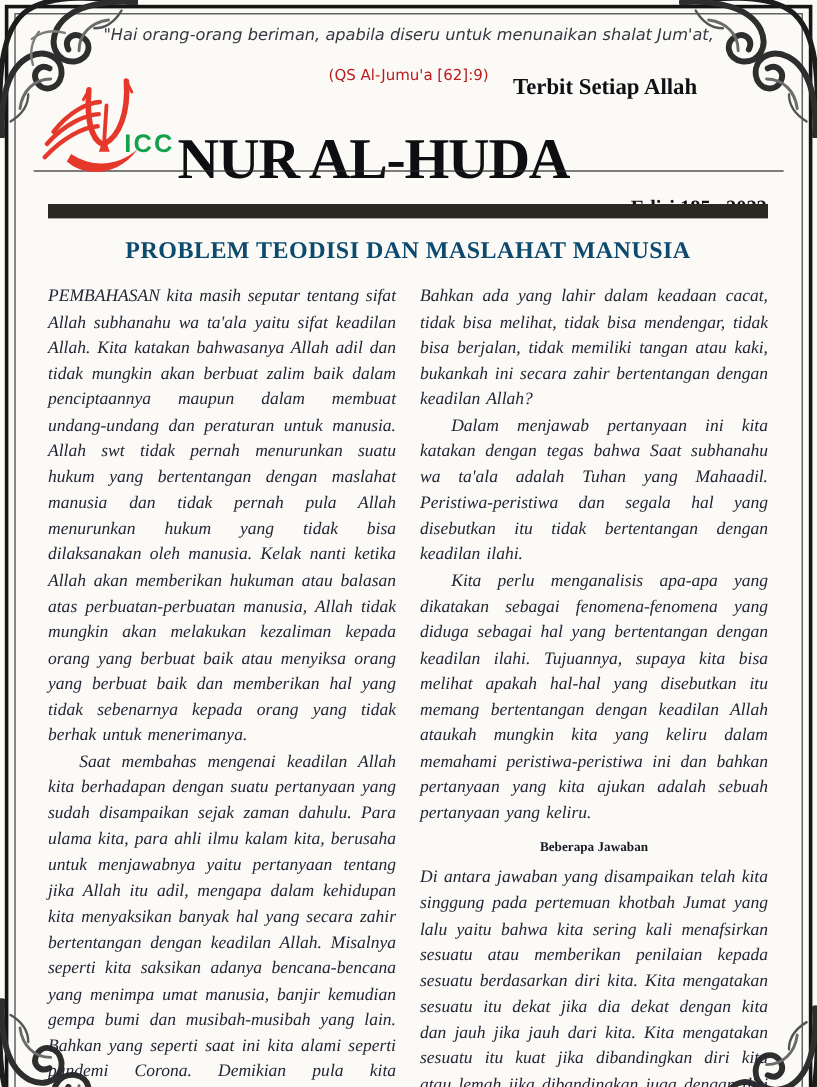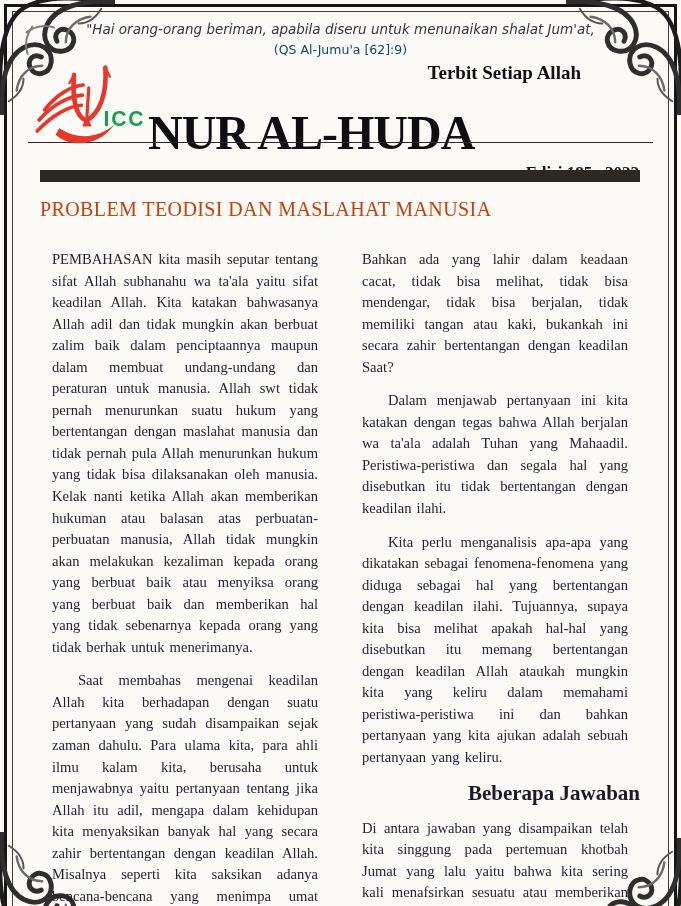--- a/index.html
+++ b/index.html
@@ -22,21 +22,21 @@
   .corner.tl{left:-3px;top:-3px;}
   .corner.tr{right:-3px;top:-3px;transform:scaleX(-1);}
   .corner.bl{left:-3px;bottom:-44px;transform:scaleY(-1);}
   .corner.br{right:-3px;bottom:-50px;transform:scale(-1,-1);}
   
   .quote{
     position:absolute;top:20px;left:60px;right:60px;text-align:center;z-index:2;
     font-family:"DejaVu Sans",sans-serif;font-style:italic;
     font-size:13.5px;line-height:19px;color:#333740;
   }
-  .quote .ref{font-style:normal;font-size:12.5px;margin-top:1px;color:#0c4a6e;}
+  .quote .ref{font-style:normal;font-size:12.5px;margin-top:14px;color:#b91c1c;}
   
   .kicker{
     position:absolute;left:178px;top:52px;z-index:2;
     font-size:28px;font-weight:700;color:#101014;letter-spacing:.5px;
   }
   .schedule{
     position:absolute;right:100px;top:62px;z-index:2;
     font-size:19px;font-weight:700;color:#101014;
   }
   .nameplate{
@@ -57,36 +57,37 @@
     position:absolute;right:42px;top:163px;z-index:2;
     font-size:17px;font-weight:700;color:#121216;
   }
   .black-bar{
     position:absolute;left:40px;right:41px;top:170px;height:12px;
     background:var(--bar,#2c2824);z-index:2;
   }
   
   .article-title{
     position:absolute;left:40px;right:41px;top:198px;z-index:2;margin:0;
-    text-align:left;font-size:20px;font-weight:400;color:#c2410c;
+    text-align:center;font-size:20px;font-weight:700;color:#0c4a6e;
     letter-spacing:.4px;
   }
   .cols{
     position:absolute;left:40px;right:41px;top:237px;z-index:2;
     display:flex;gap:20px;
   }
   .col{width:290px;color:var(--ink,#262434);}
   .col p{
-    margin:12px;font-size:14.6px;line-height:21.55px;text-align:justify;
+    margin:0;font-size:14.6px;line-height:21.55px;text-align:justify;
     word-spacing:1.5px;
+    font-style:italic;
   }
   .col p.ind{text-indent:26px;}
   .col h2{
-    margin:11px 0 9px 0;font-size:21px;font-weight:700;color:#1a1926;
-    text-align:right;
+    margin:11px 0 9px 0;font-size:11px;font-weight:700;color:#1a1926;
+    text-align:center;
   }
 </style>
 </head>
 <body>
 
 <div class="stage">
 
   <div class="frame-thick"></div>
   <div class="frame-thin"></div>
 
@@ -165,21 +166,21 @@
   <div class="black-bar"></div>
 
   <h1 class="article-title">PROBLEM TEODISI DAN MASLAHAT MANUSIA</h1>
 
   <div class="cols">
     <div class="col">
       <p>PEMBAHASAN kita masih seputar tentang sifat Allah subhanahu wa ta'ala yaitu sifat keadilan Allah. Kita katakan bahwasanya Allah adil dan tidak mungkin akan berbuat zalim baik dalam penciptaannya maupun dalam membuat undang-undang dan peraturan untuk manusia. Allah swt tidak pernah menurunkan suatu hukum yang bertentangan dengan maslahat manusia dan tidak pernah pula Allah menurunkan hukum yang tidak bisa dilaksanakan oleh manusia. Kelak nanti ketika Allah akan memberikan hukuman atau balasan atas perbuatan-perbuatan manusia, Allah tidak mungkin akan melakukan kezaliman kepada orang yang berbuat baik atau menyiksa orang yang berbuat baik dan memberikan hal yang tidak sebenarnya kepada orang yang tidak berhak untuk menerimanya.</p>
       <p class="ind">Saat membahas mengenai keadilan Allah kita berhadapan dengan suatu pertanyaan yang sudah disampaikan sejak zaman dahulu. Para ulama kita, para ahli ilmu kalam kita, berusaha untuk menjawabnya yaitu pertanyaan tentang jika Allah itu adil, mengapa dalam kehidupan kita menyaksikan banyak hal yang secara zahir bertentangan dengan keadilan Allah. Misalnya seperti kita saksikan adanya bencana-bencana yang menimpa umat manusia, banjir kemudian gempa bumi dan musibah-musibah yang lain. Bahkan yang seperti saat ini kita alami seperti pandemi Corona. Demikian pula kita menyaksikan bahwa di antara umat manusia ada yang memiliki potensi yang lebih, ada yang memiliki potensi yang kurang.</p>
     </div>
     <div class="col">
-      <p>Bahkan ada yang lahir dalam keadaan cacat, tidak bisa melihat, tidak bisa mendengar, tidak bisa berjalan, tidak memiliki tangan atau kaki, bukankah ini secara zahir bertentangan dengan keadilan Saat?</p>
-      <p class="ind">Dalam menjawab pertanyaan ini kita katakan dengan tegas bahwa Allah berjalan wa ta'ala adalah Tuhan yang Mahaadil. Peristiwa-peristiwa dan segala hal yang disebutkan itu tidak bertentangan dengan keadilan ilahi.</p>
+      <p>Bahkan ada yang lahir dalam keadaan cacat, tidak bisa melihat, tidak bisa mendengar, tidak bisa berjalan, tidak memiliki tangan atau kaki, bukankah ini secara zahir bertentangan dengan keadilan Allah?</p>
+      <p class="ind">Dalam menjawab pertanyaan ini kita katakan dengan tegas bahwa Saat subhanahu wa ta'ala adalah Tuhan yang Mahaadil. Peristiwa-peristiwa dan segala hal yang disebutkan itu tidak bertentangan dengan keadilan ilahi.</p>
       <p class="ind">Kita perlu menganalisis apa-apa yang dikatakan sebagai fenomena-fenomena yang diduga sebagai hal yang bertentangan dengan keadilan ilahi. Tujuannya, supaya kita bisa melihat apakah hal-hal yang disebutkan itu memang bertentangan dengan keadilan Allah ataukah mungkin kita yang keliru dalam memahami peristiwa-peristiwa ini dan bahkan pertanyaan yang kita ajukan adalah sebuah pertanyaan yang keliru.</p>
       <h2>Beberapa Jawaban</h2>
       <p>Di antara jawaban yang disampaikan telah kita singgung pada pertemuan khotbah Jumat yang lalu yaitu bahwa kita sering kali menafsirkan sesuatu atau memberikan penilaian kepada sesuatu berdasarkan diri kita. Kita mengatakan sesuatu itu dekat jika dia dekat dengan kita dan jauh jika jauh dari kita. Kita mengatakan sesuatu itu kuat jika dibandingkan diri kita atau lemah jika dibandingkan juga dengan diri kita.</p>
     </div>
   </div>
 
 </div>
 
 </body></html>

